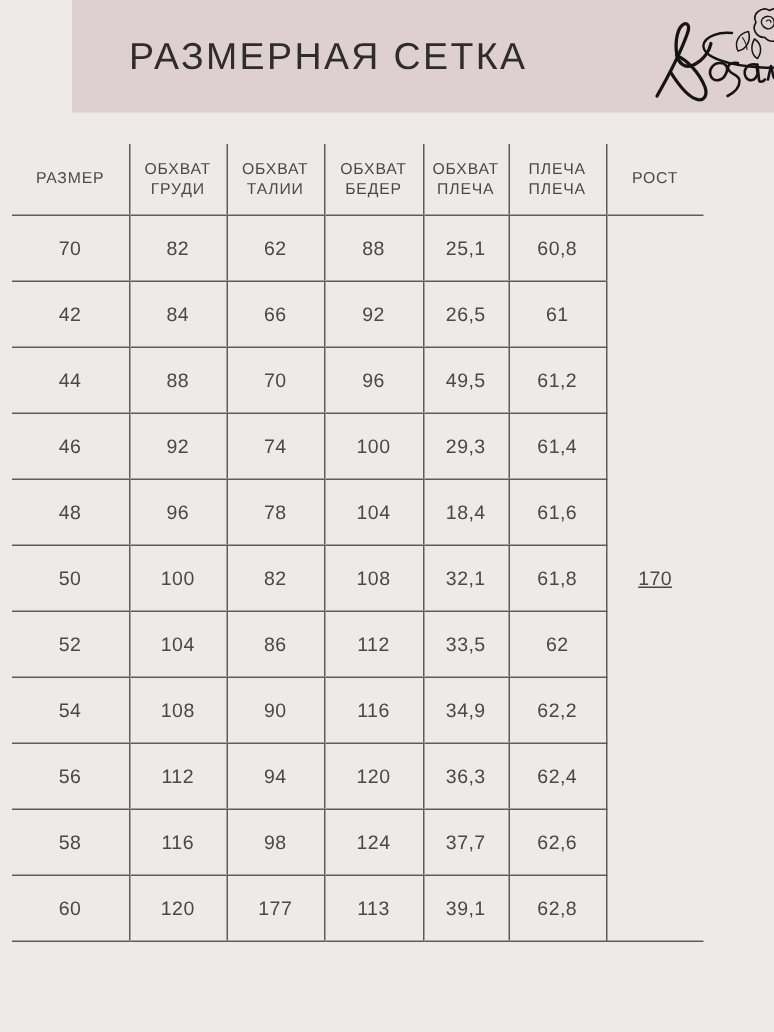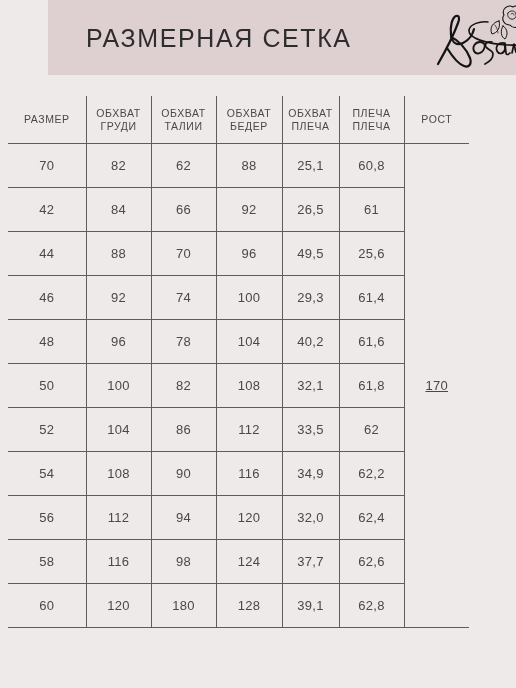--- a/index.html
+++ b/index.html
@@ -218,36 +218,36 @@
           <td>92</td>
           <td>26,5</td>
           <td>61</td>
         </tr>
         <tr>
           <td>44</td>
           <td>88</td>
           <td>70</td>
           <td>96</td>
           <td>49,5</td>
-          <td>25,6</td>
+          <td>61,2</td>
         </tr>
         <tr>
           <td>46</td>
           <td>92</td>
           <td>74</td>
           <td>100</td>
           <td>29,3</td>
           <td>61,4</td>
         </tr>
         <tr>
           <td>48</td>
           <td>96</td>
           <td>78</td>
           <td>104</td>
-          <td>40,2</td>
+          <td>18,4</td>
           <td>61,6</td>
         </tr>
         <tr>
           <td>50</td>
           <td>100</td>
           <td>82</td>
           <td>108</td>
           <td>32,1</td>
           <td>61,8</td>
         </tr>
@@ -265,34 +265,34 @@
           <td>90</td>
           <td>116</td>
           <td>34,9</td>
           <td>62,2</td>
         </tr>
         <tr>
           <td>56</td>
           <td>112</td>
           <td>94</td>
           <td>120</td>
-          <td>32,0</td>
+          <td>36,3</td>
           <td>62,4</td>
         </tr>
         <tr>
           <td>58</td>
           <td>116</td>
           <td>98</td>
           <td>124</td>
           <td>37,7</td>
           <td>62,6</td>
         </tr>
         <tr>
           <td>60</td>
           <td>120</td>
-          <td>180</td>
-          <td>128</td>
+          <td>177</td>
+          <td>113</td>
           <td>39,1</td>
           <td>62,8</td>
         </tr>
       </tbody>
   </table>
 </div>
 
 </body></html>

